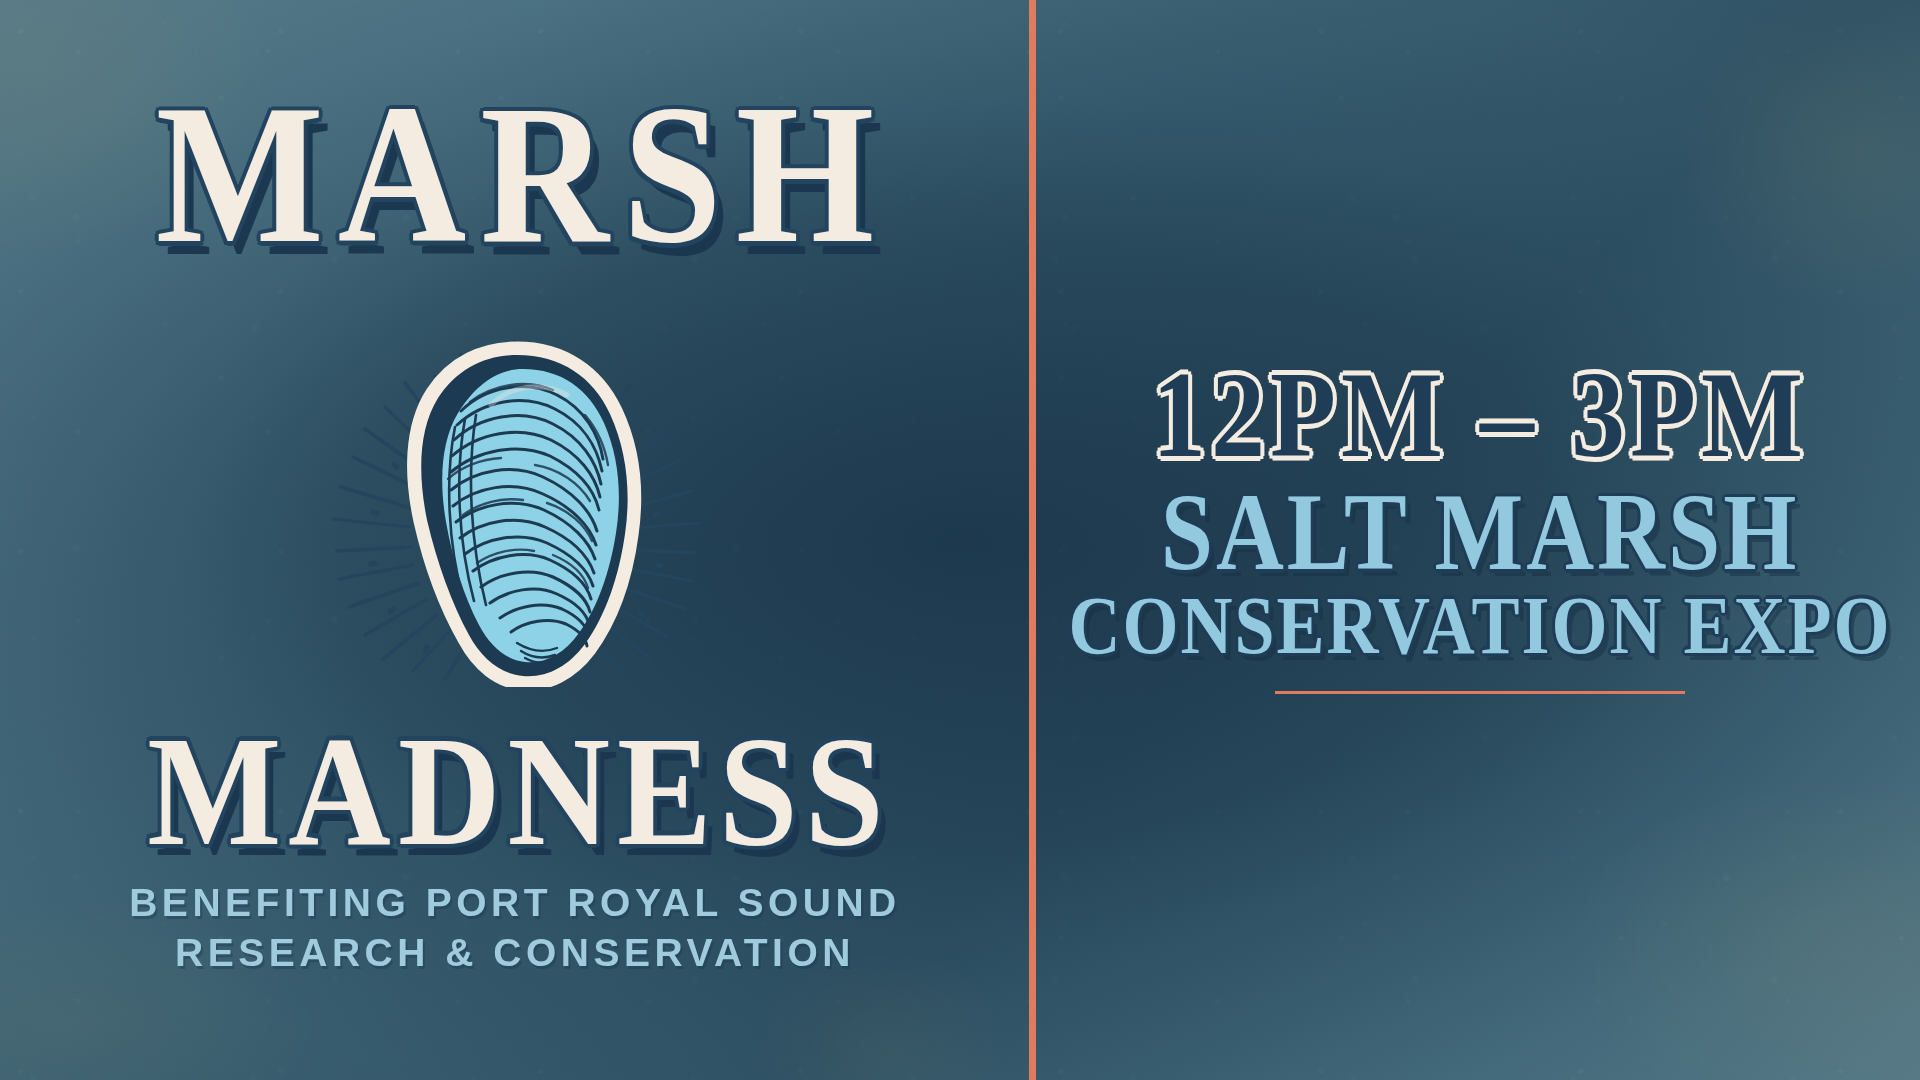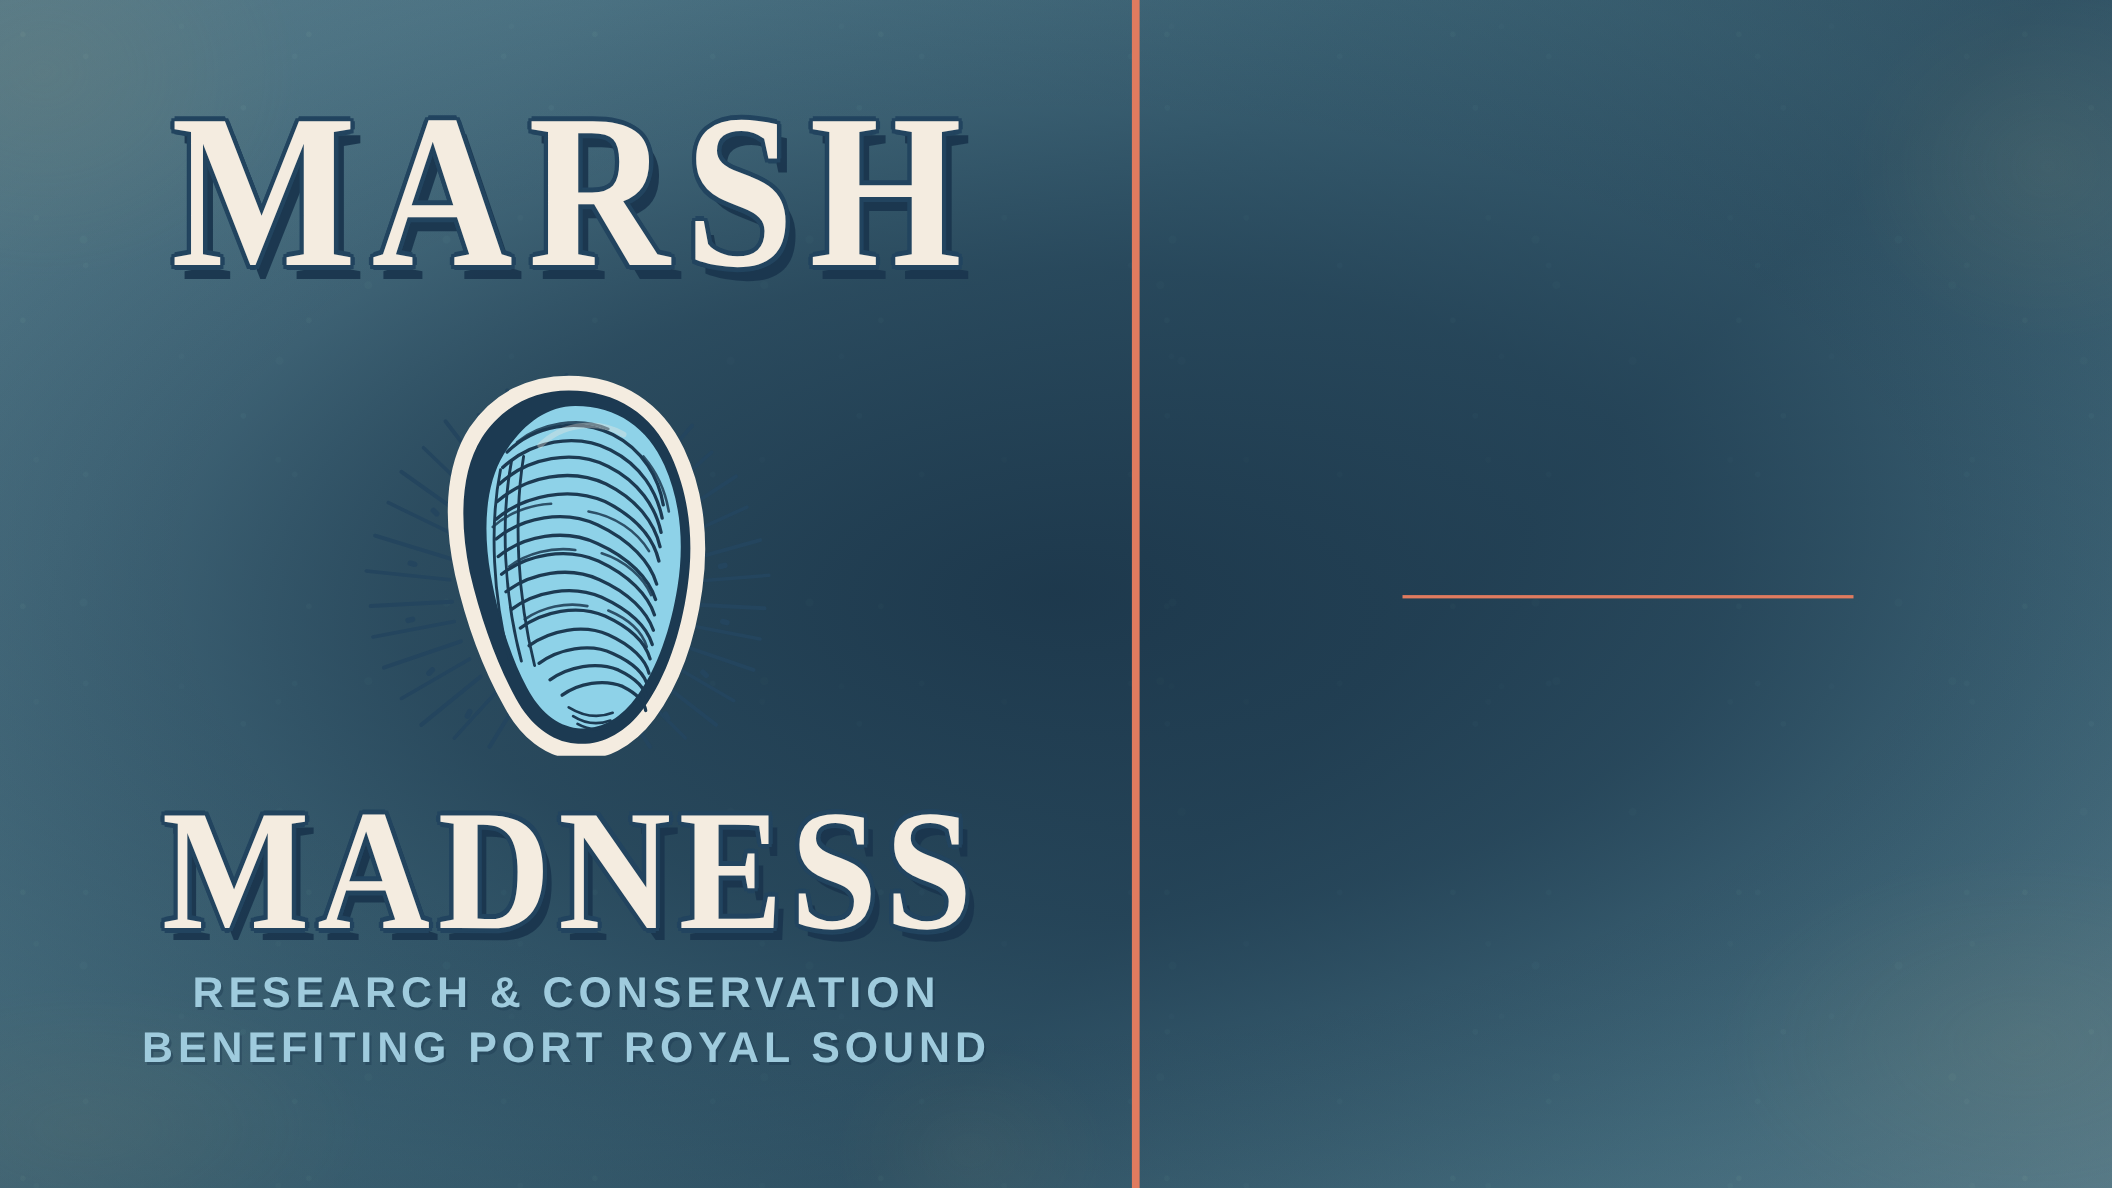--- a/index.html
+++ b/index.html
@@ -356,27 +356,34 @@
           </g>
         </g>
 
         <path opacity=".35" d="M206 98 C226 78 258 74 282 88" stroke="#F4ECE0" stroke-width="5" fill="none" stroke-linecap="round"></path>
       </svg>
     </div>
 
     <div class="title-madness">MADNESS</div>
 
     <div class="benefit-block">
+      <div class="benefit-line">BENEFITING PORT ROYAL SOUND</div>
       <div class="benefit-line">RESEARCH &amp; CONSERVATION</div>
-      <div class="benefit-line">BENEFITING PORT ROYAL SOUND</div>
     </div>
   </div>
 
   <div id="v-divider" style="background: rgb(224, 123, 95);"></div>
 
   <div class="col-right">
 
+    <div class="sched-group">
+      <div class="time-head">12PM – 3PM</div>
+      <div class="gap-s"></div>
+      <div class="line-blue">SALT MARSH</div>
+      <div class="gap-xs"></div>
+      <div class="line-blue sm">CONSERVATION EXPO</div>
+    </div>
 
     <div id="h-divider" style="background: rgb(224, 123, 95);"></div>
 
   </div>
 
 </div>
 
 </body></html>

